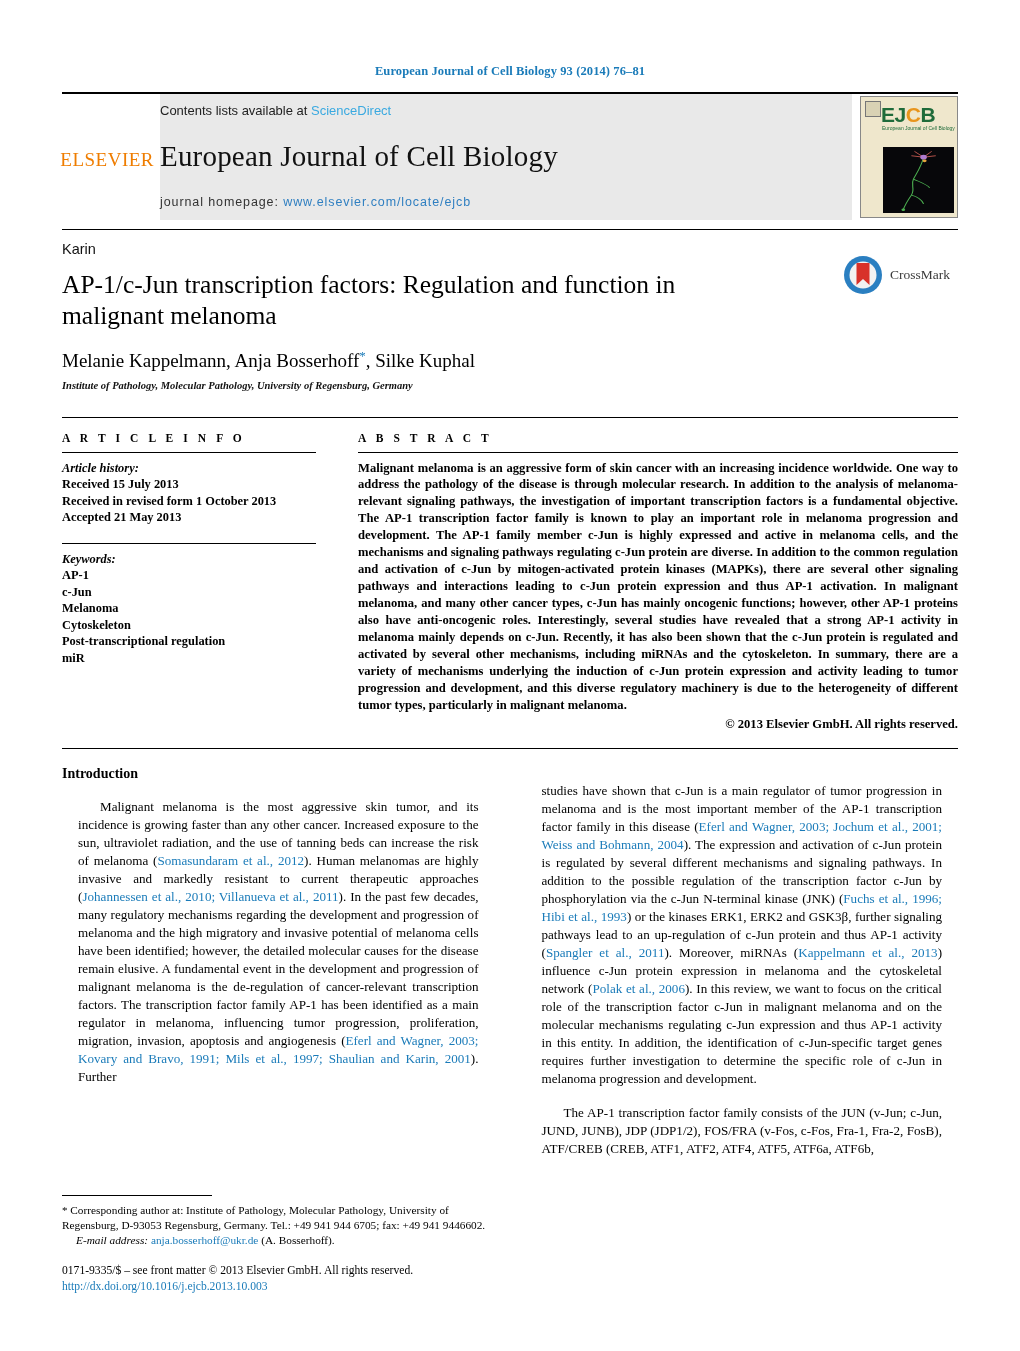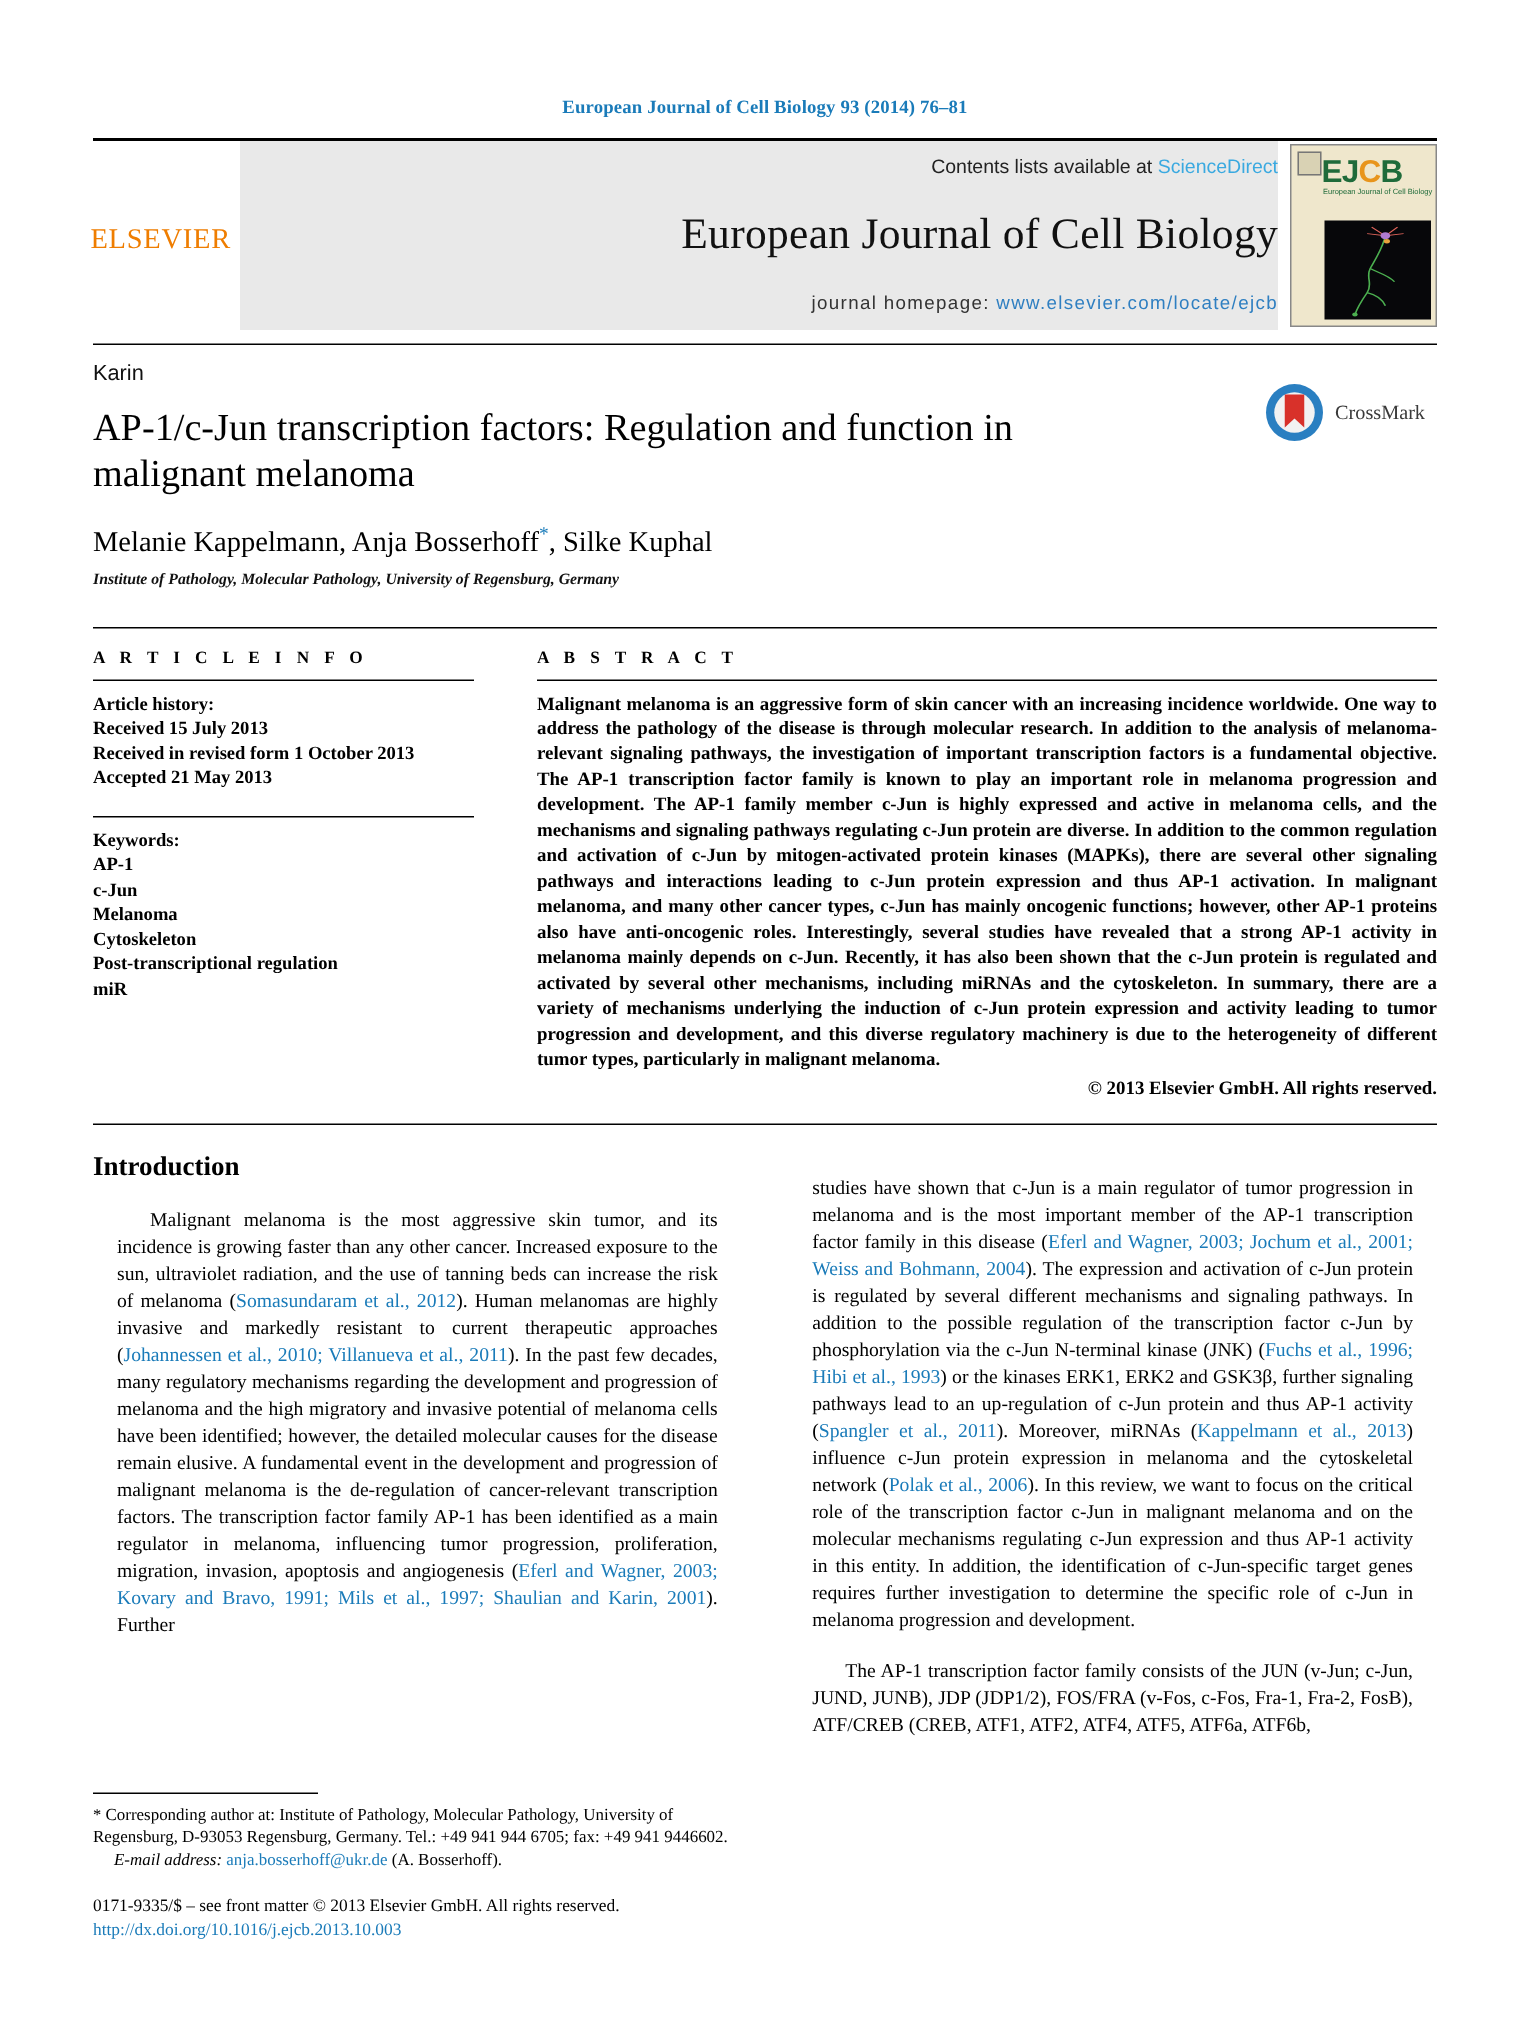--- a/index.html
+++ b/index.html
@@ -61,21 +61,21 @@
     margin-top: 1px;
   }
   .mast-center {
     flex: 1 1 auto;
     background: #e9e9e9;
     margin-left: 6px;
     margin-right: 8px;
     display: flex;
     flex-direction: column;
     justify-content: space-between;
-    align-items: flex-end;
+    align-items: flex-start;
     padding: 9px 0 11px 0;
     position: relative;
   }
   .contents-line {
     font-family: "Liberation Sans", sans-serif;
     font-size: 13px;
     color: #222;
   }
   .contents-line .sd {
     color: #3aa9e0;
@@ -234,20 +234,21 @@
     margin: 0 0 7px 0;
   }
   .info-group {
     font-family: "Liberation Serif", serif;
     font-size: 12.4px;
     line-height: 1.33;
     font-weight: bold;
     color: #000;
   }
   .info-group .head {
+    font-style: italic;
   }
   .info-spacer { height: 17px; }
   .abstract-text {
     font-family: "Liberation Serif", serif;
     font-size: 12.6px;
     line-height: 1.345;
     text-align: justify;
     font-weight: bold;
     color: #000;
   }
@@ -269,21 +270,21 @@
     margin-top: 17px;
     gap: 31px;
   }
   .bcol {
     flex: 1 1 0;
     width: 430px;
   }
   .bhead {
     font-family: "Liberation Serif", serif;
     font-weight: bold;
-    font-size: 18px;
+    font-size: 14px;
     margin: 0 0 13px 0;
   }
   .bhead.spaced { margin-top: 28px; }
   .bpara {
     font-family: "Liberation Serif", serif;
     font-size: 13.1px;
     line-height: 1.375;
     text-align: justify;
     text-indent: 22px;
     margin: 16px;

